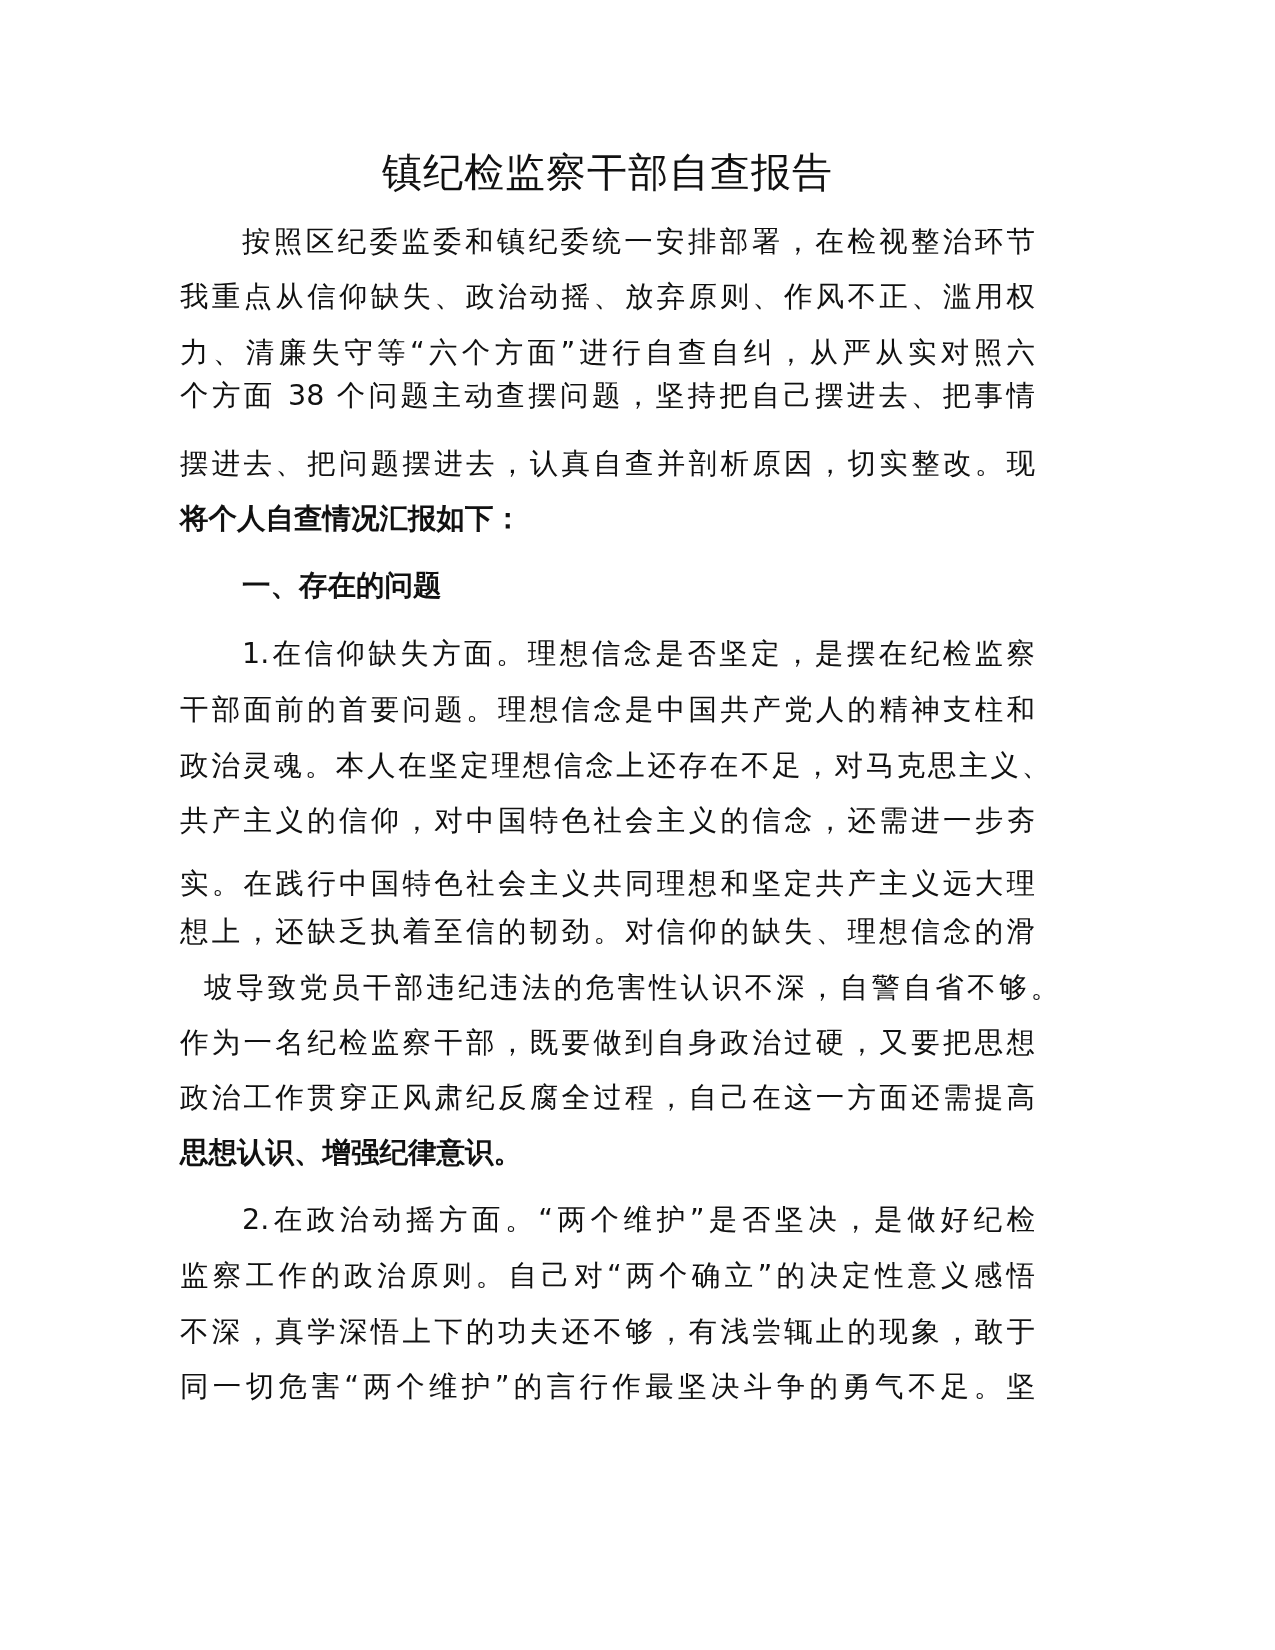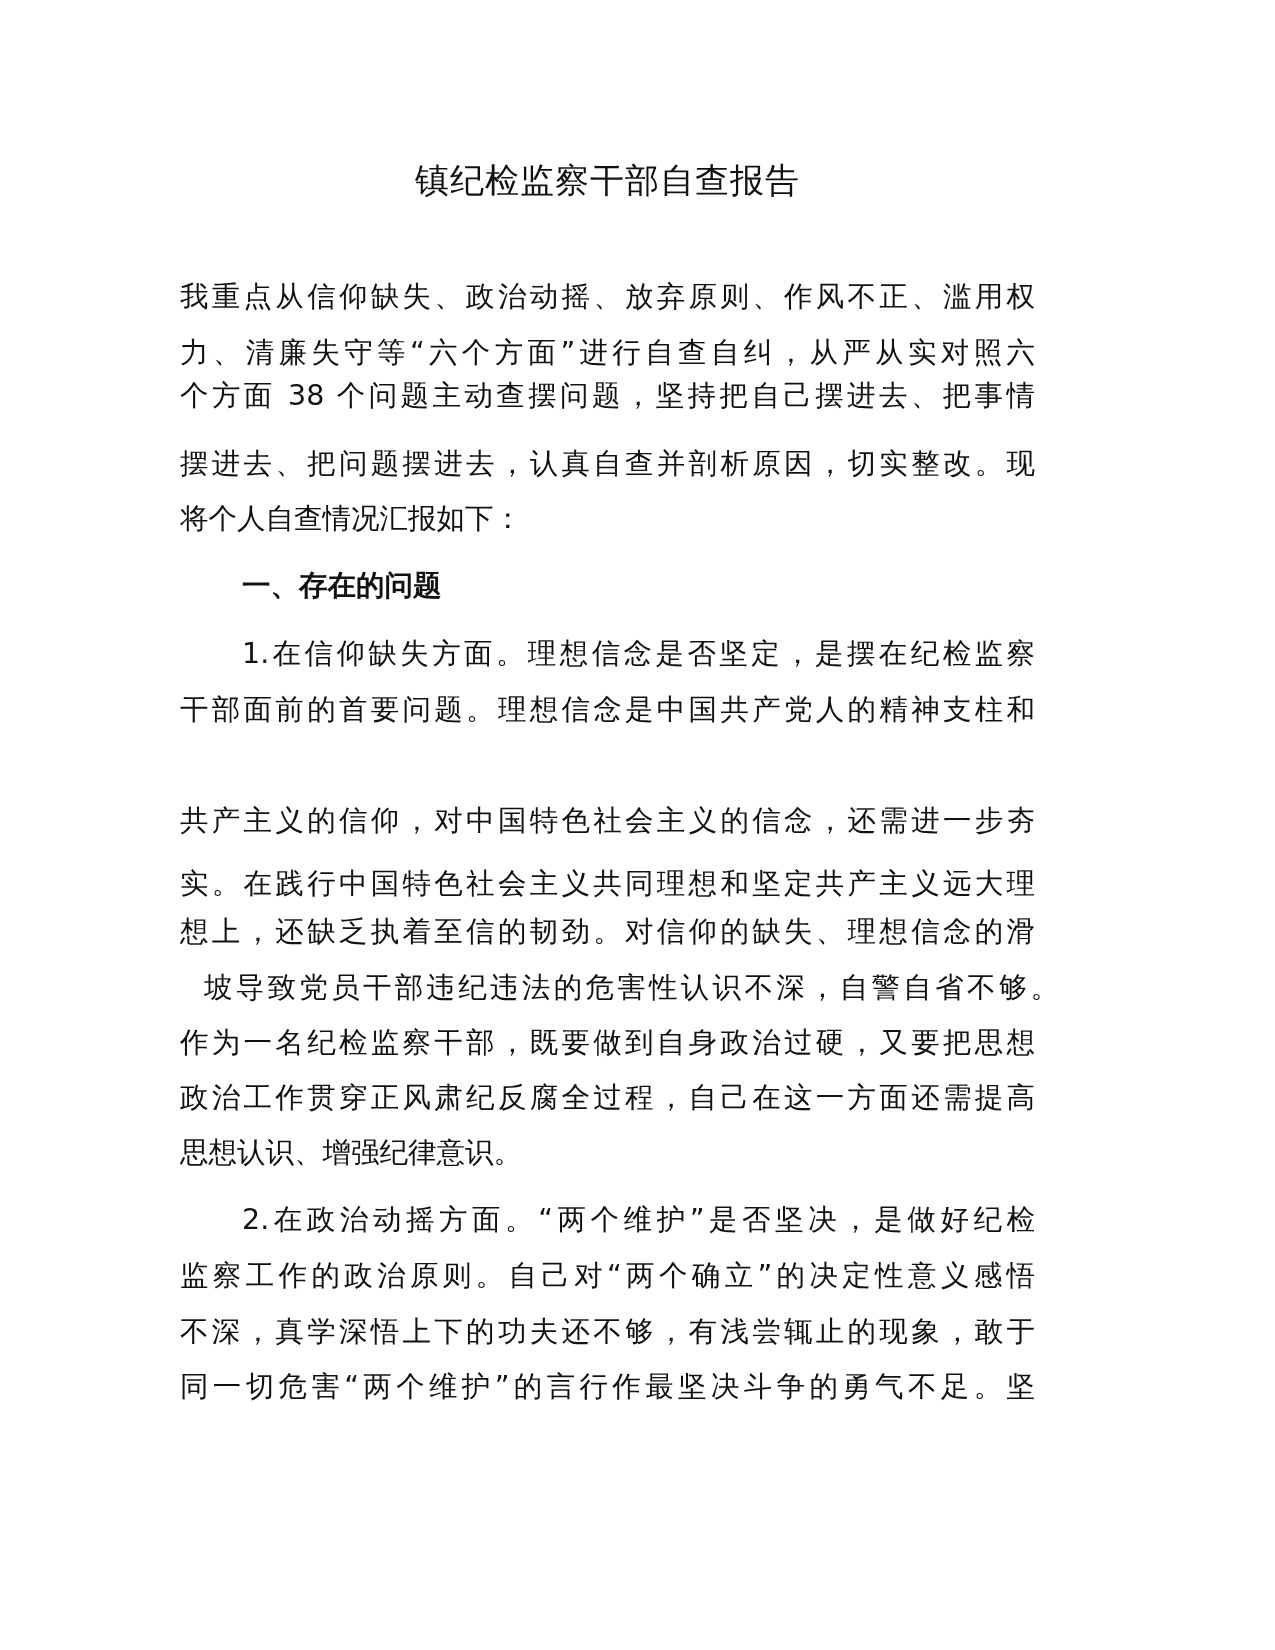--- a/index.html
+++ b/index.html
@@ -22,72 +22,74 @@
       width: 1275px;
       height: 1650px;
       background: #ffffff;
     }
     .title {
       position: absolute;
       left: 0;
       width: 1215px;
       top: 148px;
       text-align: center;
-      font-size: 34px;
+      font-size: 40px;
       line-height: 48px;
       letter-spacing: 1px;
       color: #111111;
-      margin-top: 8px;
     }
     .line {
       position: absolute;
       left: 180px;
       width: 855px;
       font-size: 28.5px;
       line-height: 40px;
       height: 40px;
       white-space: nowrap;
       text-align: justify;
       text-align-last: justify;
       color: #111111;
     }
     .line.indent {
       left: 242px;
       width: 793px;
     }
     .line.last {
       text-align-last: left;
+      font-weight: bold;
     }
     .line.heading {
       left: 242px;
       width: auto;
       text-align-last: left;
       font-weight: bold;
     }
     .line.overhang {
       width: 870px;
     }
   </style>
 </head>
 <body>
 
 <div class="page">
 
   <div class="title">镇纪检监察干部自查报告</div>
 
+  <div class="line indent" style="top:222px;">按照区纪委监委和镇纪委统一安排部署，在检视整治环节</div>
   <div class="line" style="top:277px;">我重点从信仰缺失、政治动摇、放弃原则、作风不正、滥用权</div>
   <div class="line" style="top:333px;">力、清廉失守等“六个方面”进行自查自纠，从严从实对照六</div>
   <div class="line" style="top:376px;">个方面 38 个问题主动查摆问题，坚持把自己摆进去、把事情</div>
   <div class="line" style="top:444px;">摆进去、把问题摆进去，认真自查并剖析原因，切实整改。现</div>
   <div class="line last" style="top:499px;">将个人自查情况汇报如下：</div>
 
   <div class="line heading" style="top:566px;">一、存在的问题</div>
 
   <div class="line indent" style="top:634px;">1.在信仰缺失方面。理想信念是否坚定，是摆在纪检监察</div>
   <div class="line" style="top:690px;">干部面前的首要问题。理想信念是中国共产党人的精神支柱和</div>
+  <div class="line overhang" style="top:746px;">政治灵魂。本人在坚定理想信念上还存在不足，对马克思主义、</div>
   <div class="line" style="top:801px;">共产主义的信仰，对中国特色社会主义的信念，还需进一步夯</div>
   <div class="line" style="top:857px;margin-top:7px;">实。在践行中国特色社会主义共同理想和坚定共产主义远大理</div>
   <div class="line" style="top:912px;">想上，还缺乏执着至信的韧劲。对信仰的缺失、理想信念的滑</div>
   <div class="line" style="top:968px;margin-left:24px;">坡导致党员干部违纪违法的危害性认识不深，自警自省不够。</div>
   <div class="line" style="top:1023px;">作为一名纪检监察干部，既要做到自身政治过硬，又要把思想</div>
   <div class="line" style="top:1078px;">政治工作贯穿正风肃纪反腐全过程，自己在这一方面还需提高</div>
   <div class="line last" style="top:1133px;">思想认识、增强纪律意识。</div>
 
   <div class="line indent" style="top:1200px;">2.在政治动摇方面。“两个维护”是否坚决，是做好纪检</div>
   <div class="line" style="top:1256px;">监察工作的政治原则。自己对“两个确立”的决定性意义感悟</div>

